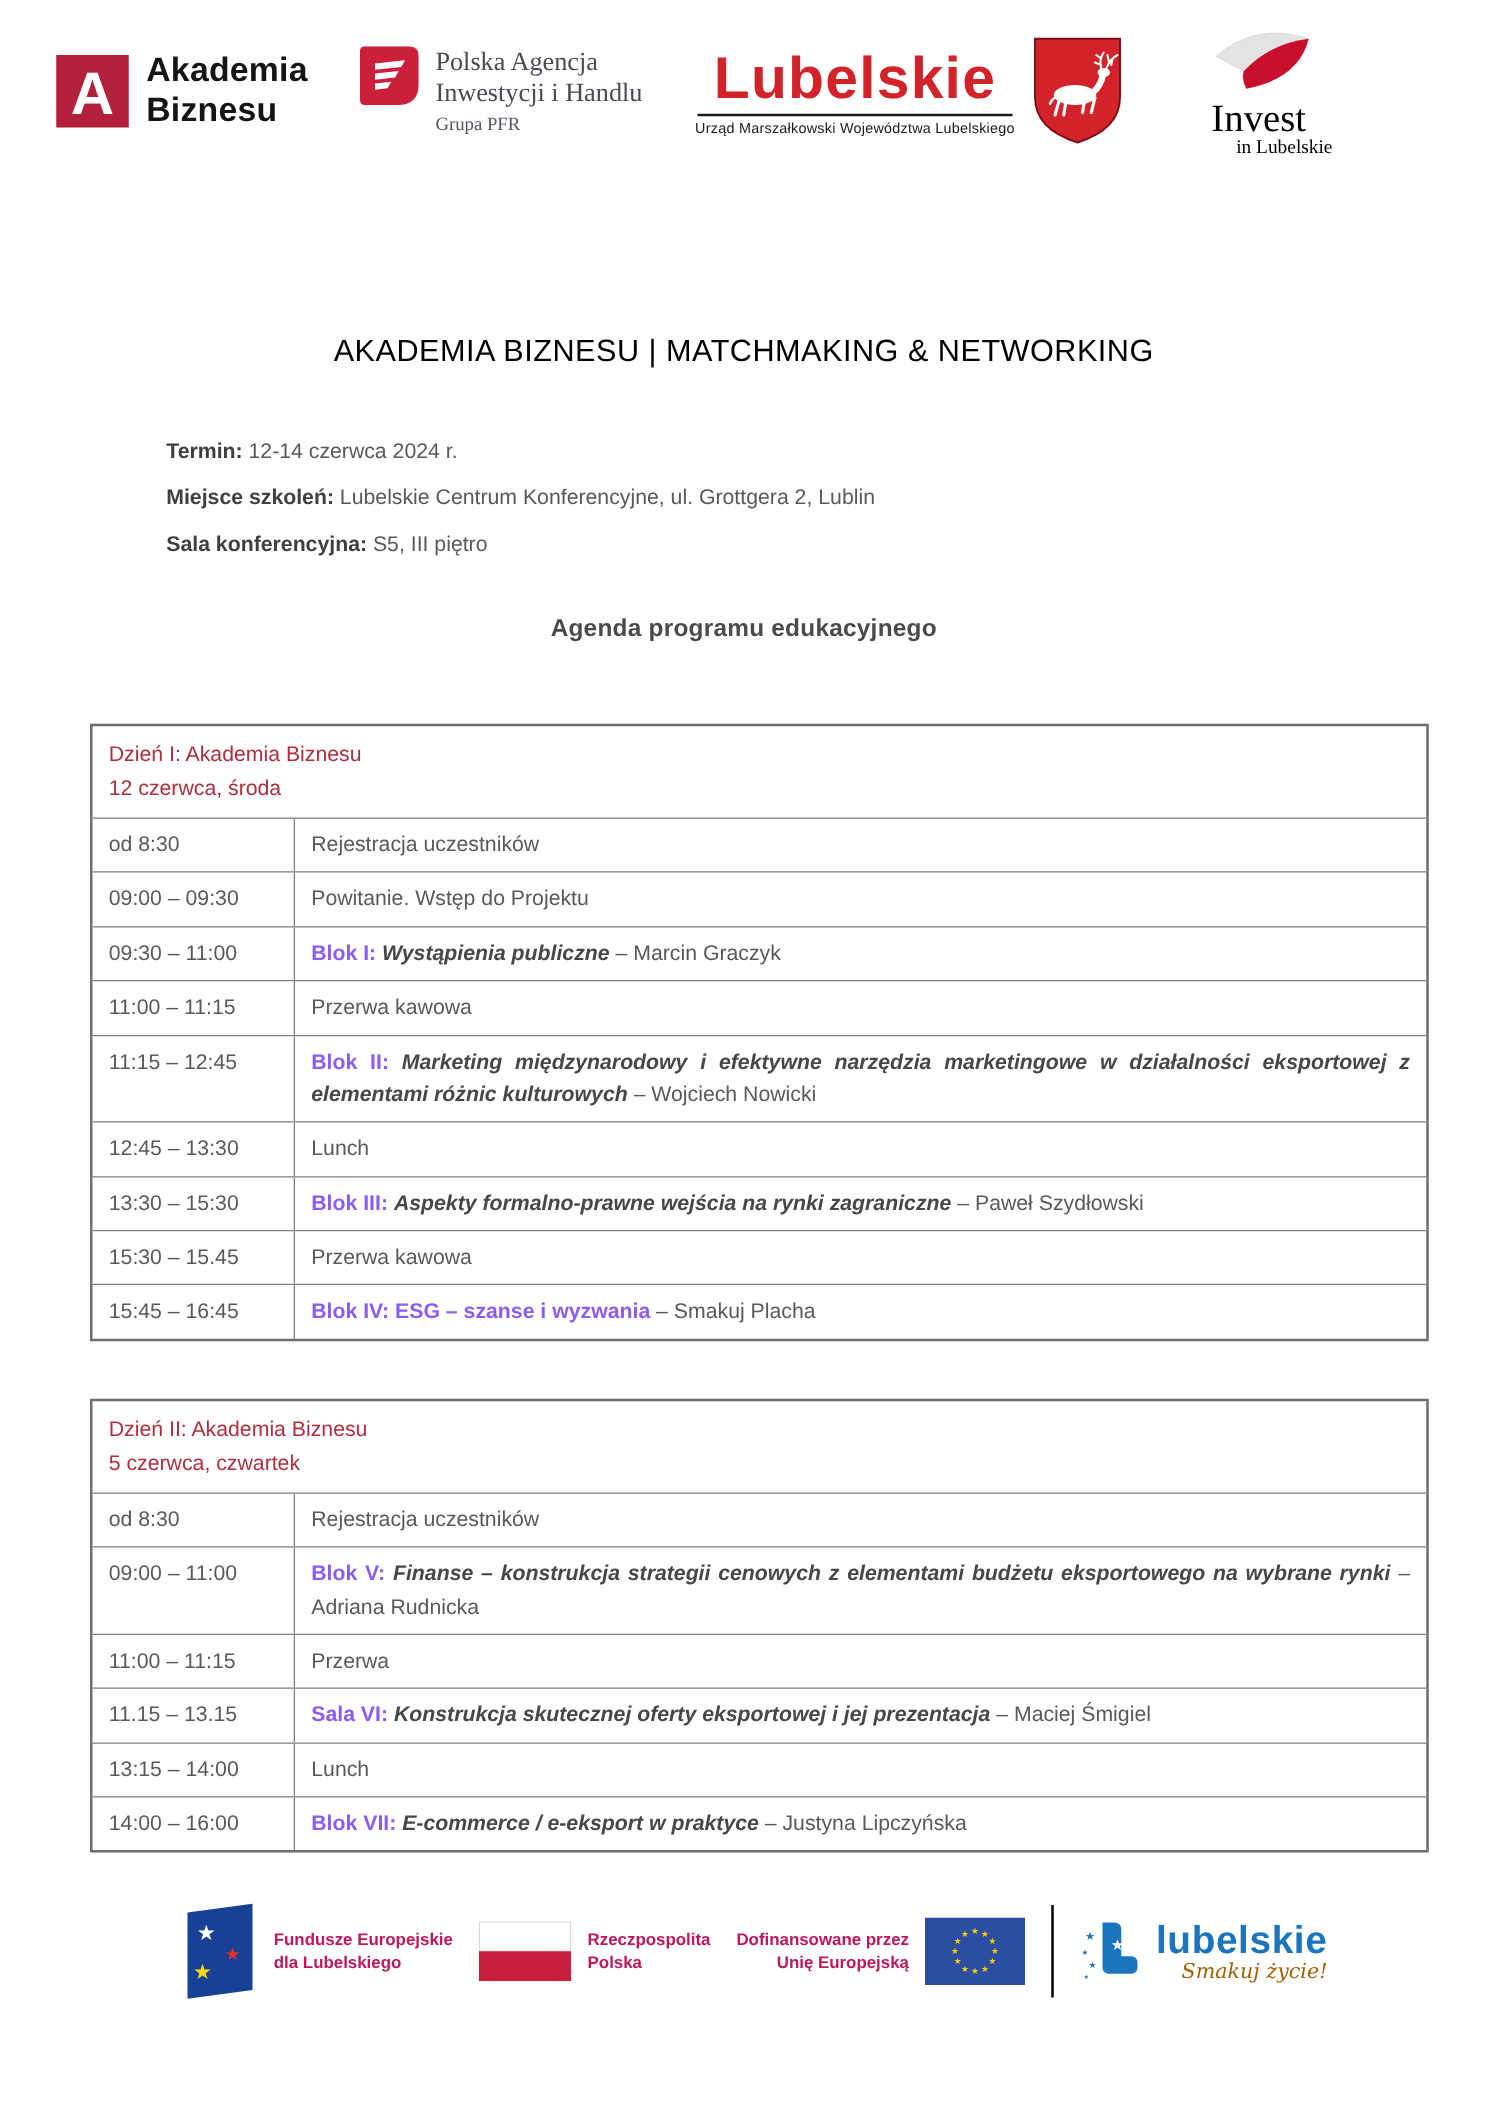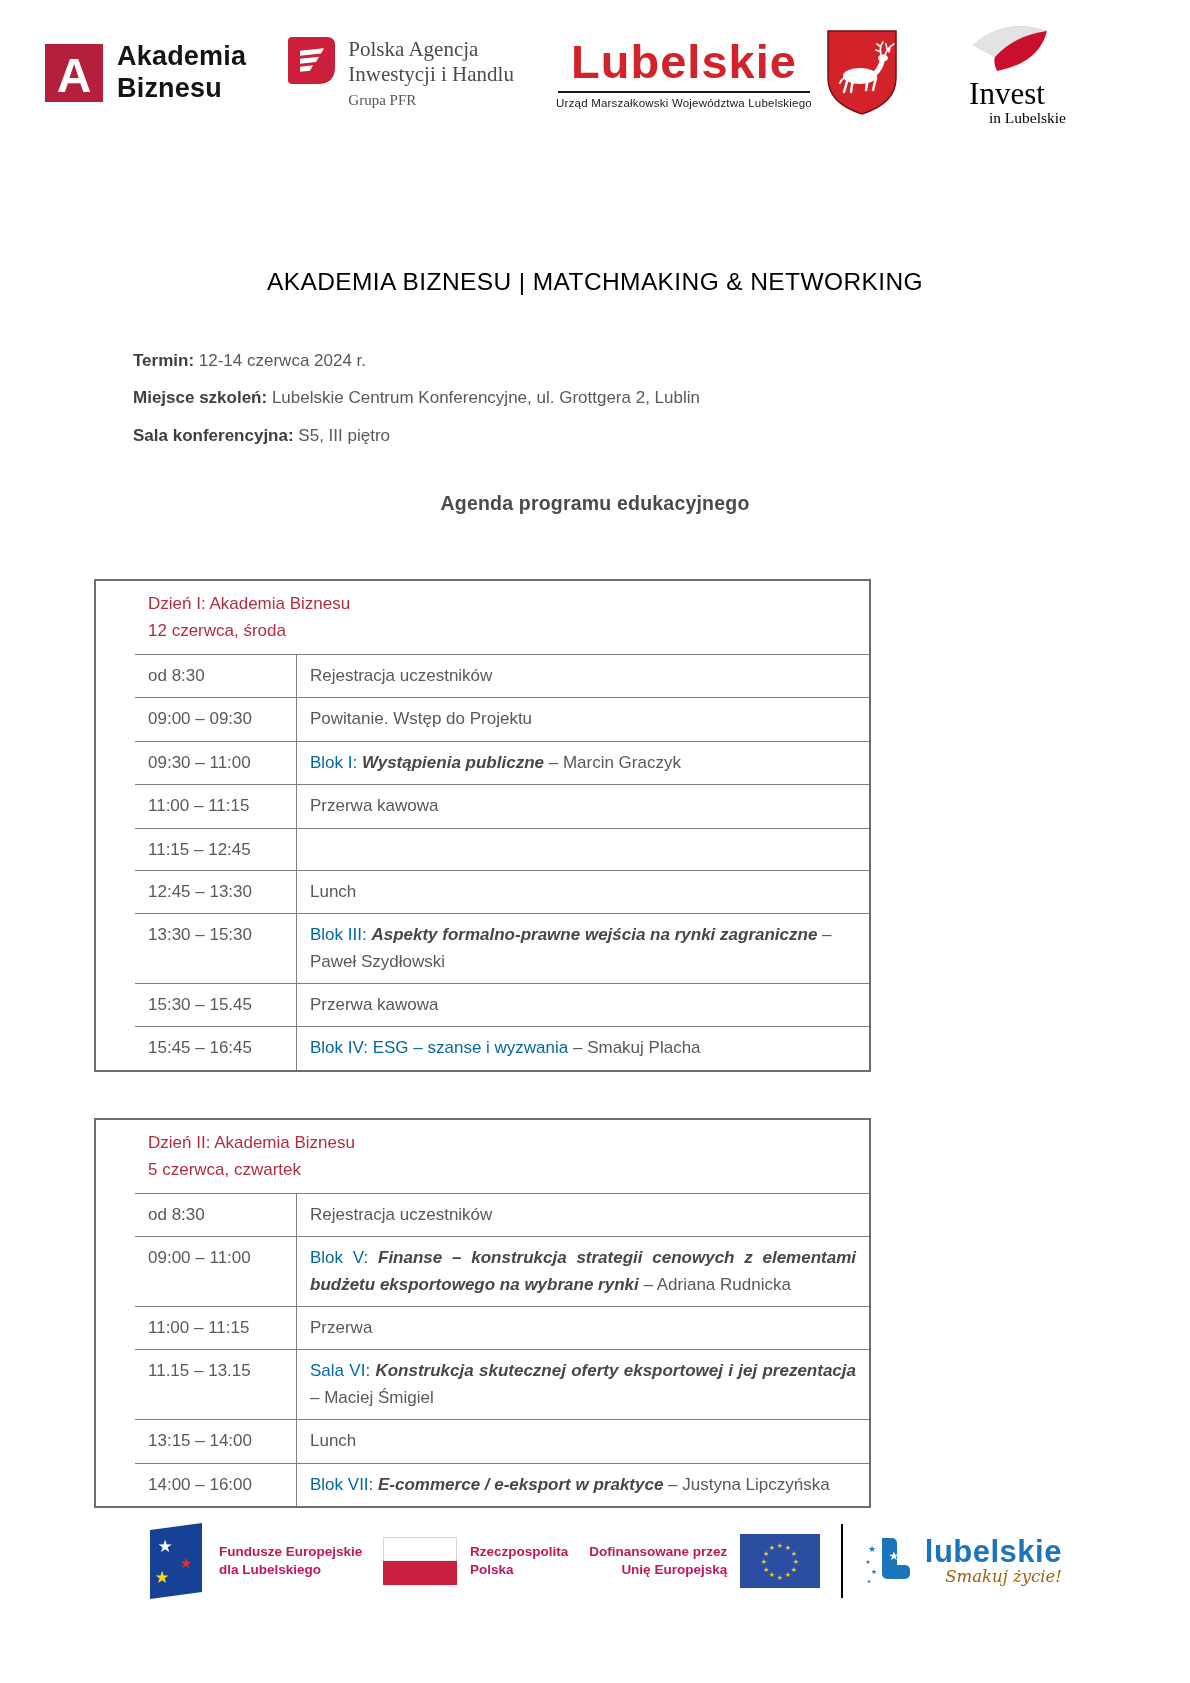--- a/index.html
+++ b/index.html
@@ -64,41 +64,40 @@
     margin-top: 46px;
     text-align: center;
     font-size: 19.5px;
     font-weight: 700;
     color: #4A4A4A;
     letter-spacing: 0.2px;
   }
 
   
   .agenda-table {
-    width: 777px;
-    margin-left: 94px;
+    width: 1071px;
+    margin-left: 72px;
     border: 2px solid #6E6E6E;
     background: #fff;
-    padding-left: 39px;
   }
   .agenda-table.first { margin-top: 64px; }
   .agenda-table.second { margin-top: 46px; }
   .t-header { padding: 9px 13px 10px 13px; color:#AF2E3F; font-size:17px; line-height:1.6; }
   .t-row { display:flex; border-top: 1px solid #7F7F7F; }
   .t-time {
     flex: 0 0 162px;
     padding: 8px 6px 8px 13px;
     color:#595959; font-size:17px;
     border-right: 1px solid #7F7F7F;
     line-height: 1.5;
   }
   .t-desc { flex:1; padding: 8px 13px; font-size:17px; line-height:1.55; color:#595959; }
   .t-desc.justify { text-align: justify; }
   .part-p  { font-weight:400; color:#595959; }
-  .part-b  { font-weight:400; color:#0369a1; }
+  .part-b  { font-weight:700; color:#8b5cf6; }
   .part-bi { font-weight:700; font-style:italic; color:#474747; }
 
   
   .footer {
     position:absolute; left:0; right:0; bottom:82px;
     display:flex; align-items:center; justify-content:space-between;
     padding: 0 128px 0 140px;
   }
   .f-item { display:flex; align-items:center; gap:13px; }
   .f-text { font-size:13.5px; font-weight:700; color:#be185d; line-height:1.35; }
@@ -209,20 +208,21 @@
       <div class="t-row">
         <div class="t-time">09:30 – 11:00</div>
         <div class="t-desc"><span class="part-b">Blok I: </span><span class="part-bi">Wystąpienia publiczne</span><span class="part-p"> – Marcin Graczyk</span></div>
       </div>
       <div class="t-row">
         <div class="t-time">11:00 – 11:15</div>
         <div class="t-desc"><span class="part-p">Przerwa kawowa</span></div>
       </div>
       <div class="t-row">
         <div class="t-time">11:15 – 12:45</div>
+        <div class="t-desc justify"><span class="part-b">Blok II: </span><span class="part-bi">Marketing międzynarodowy i efektywne narzędzia marketingowe w działalności eksportowej z elementami różnic kulturowych</span><span class="part-p"> – Wojciech Nowicki</span></div>
       </div>
       <div class="t-row">
         <div class="t-time">12:45 – 13:30</div>
         <div class="t-desc"><span class="part-p">Lunch</span></div>
       </div>
       <div class="t-row">
         <div class="t-time">13:30 – 15:30</div>
         <div class="t-desc"><span class="part-b">Blok III: </span><span class="part-bi">Aspekty formalno-prawne wejścia na rynki zagraniczne</span><span class="part-p"> – Paweł Szydłowski</span></div>
       </div>
       <div class="t-row">

